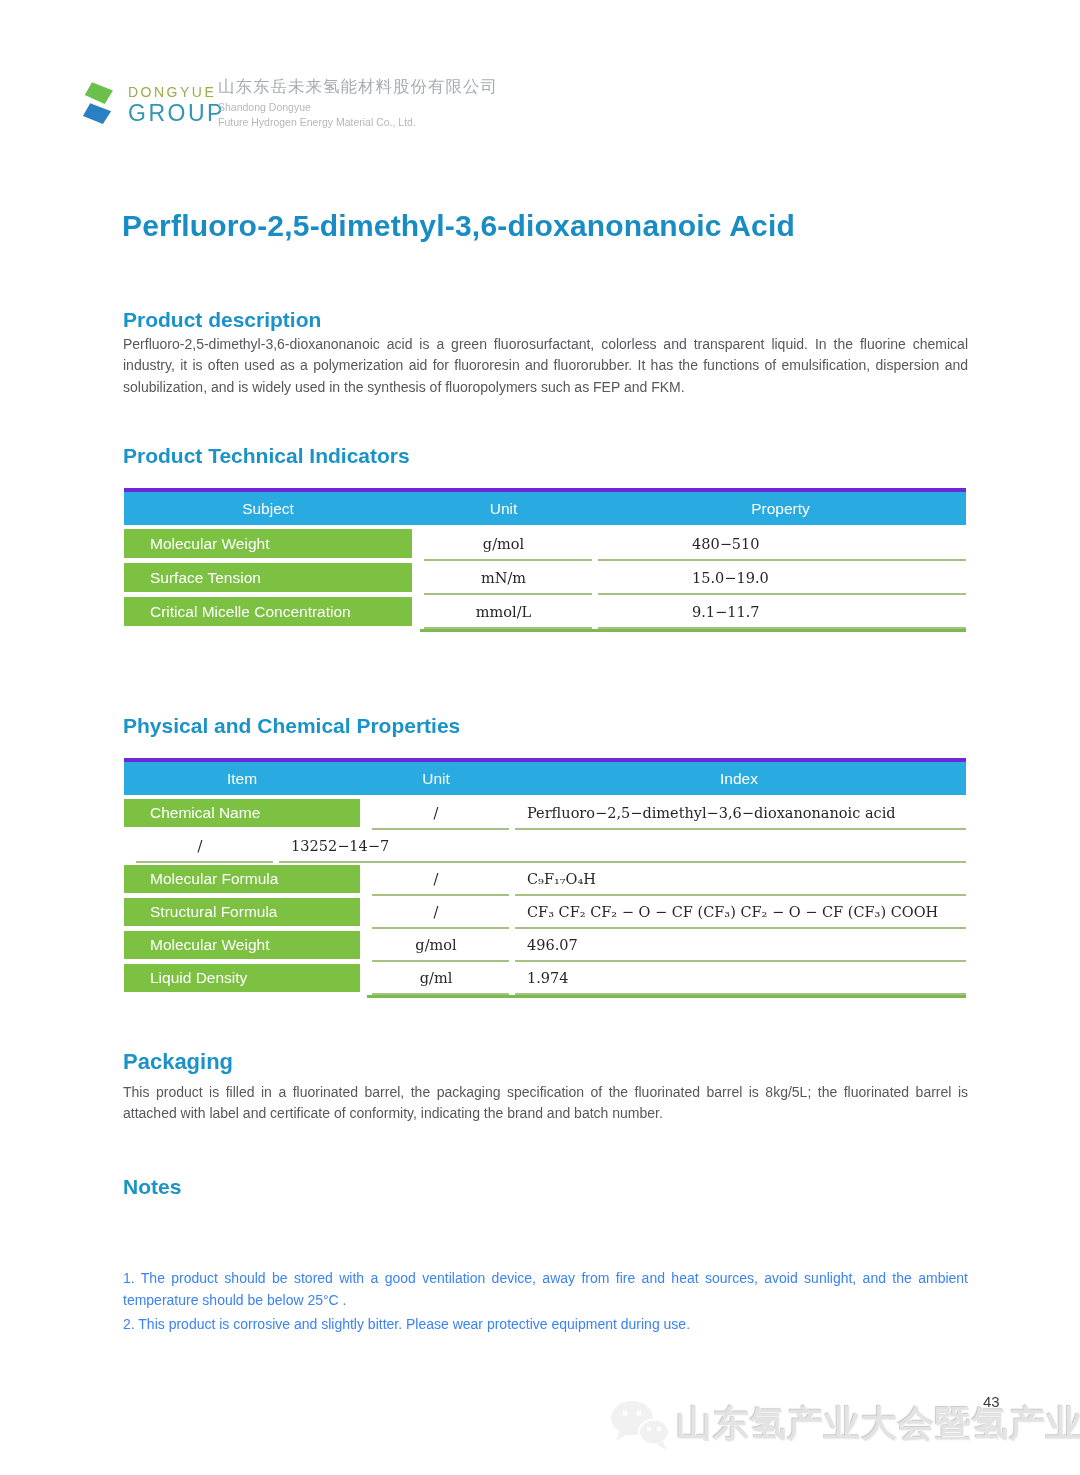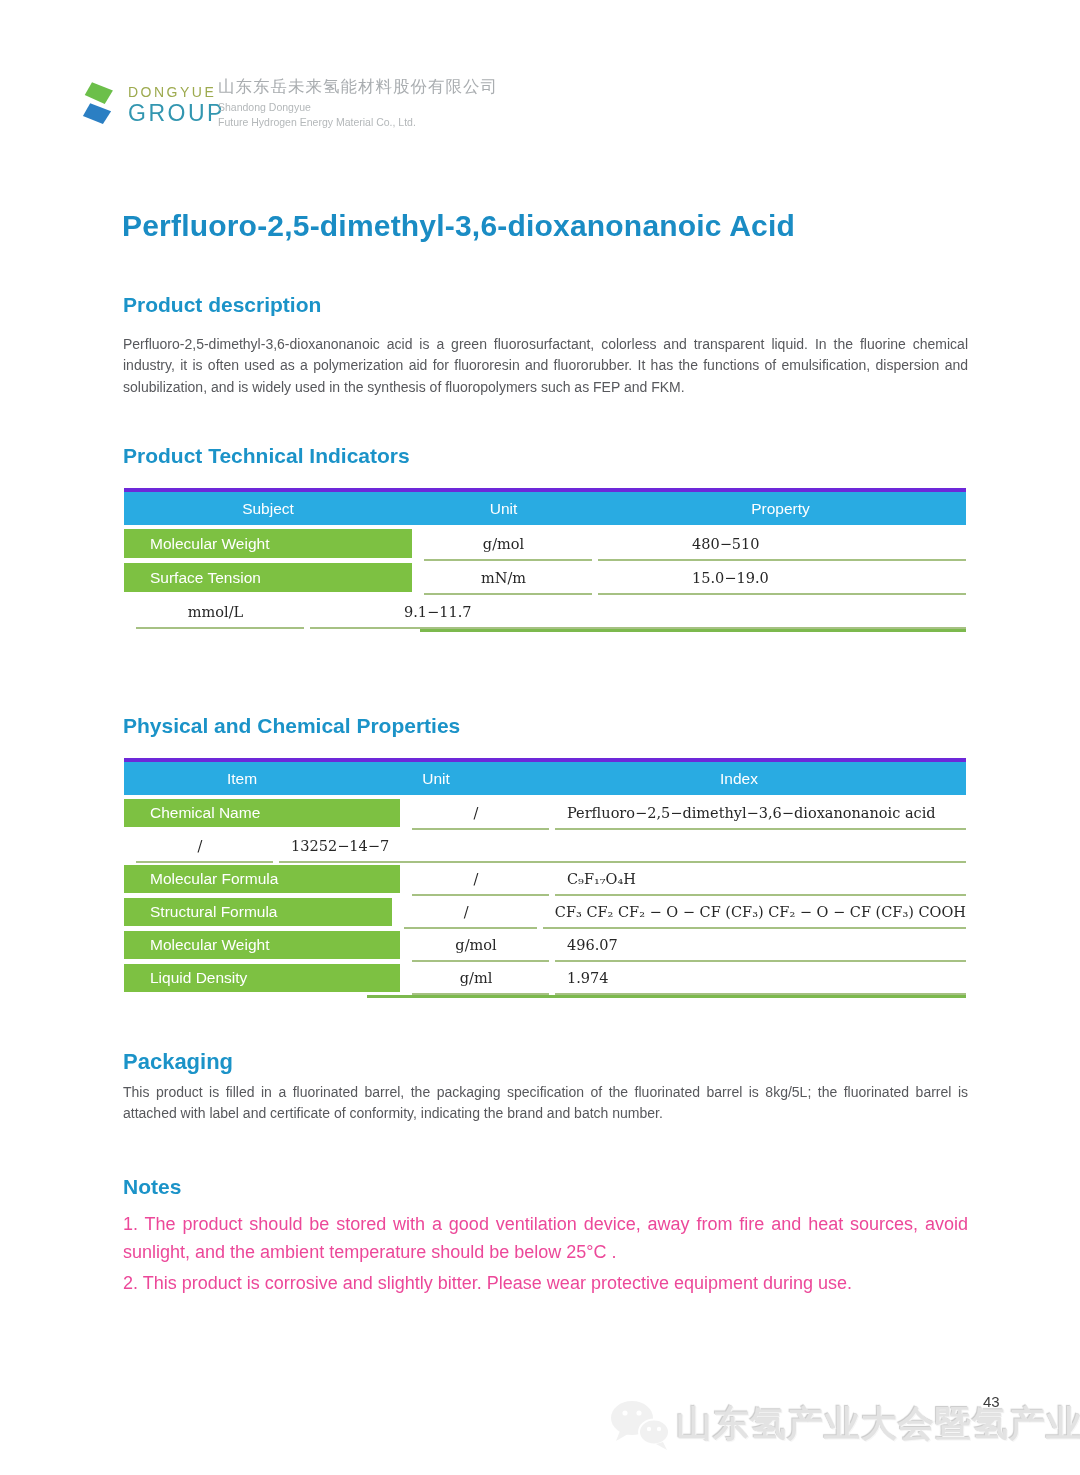--- a/index.html
+++ b/index.html
@@ -18,35 +18,35 @@
   .wordmark-bottom{font-size:23px;letter-spacing:2.5px;color:#3296b0;font-weight:400;margin-top:2px;line-height:1;}
   .company-block{position:absolute;left:218px;top:76px;}
   .company-cn{font-size:16.5px;color:#a9adb0;letter-spacing:1px;}
   .company-en{font-size:10.5px;color:#b4b8ba;line-height:1.18;margin-top:3px;}
   
   .doc-title{
     position:absolute;left:122px;top:209px;width:900px;
     font-size:30px;font-weight:bold;color:#1a8cc4;letter-spacing:0.2px;
   }
   .sec-heading{position:absolute;left:123px;font-size:21px;font-weight:bold;color:#1b93c8;}
-  .h-desc{top:293px;text-align:center;}
+  .h-desc{top:308px;text-align:center;}
   .h-pti{top:444px;}
   .h-pcp{top:714px;}
   .h-pack{top:1049px;font-size:22px;}
   .h-notes{top:1175px;}
   
   .body-text{
     position:absolute;left:123px;width:845px;
     font-size:14px;line-height:1.52;color:#57585c;
     text-align:justify;
   }
   .p-desc{top:334px;}
   .p-pack{top:1082px;}
-  .notes-wrap{position:absolute;left:123px;top:1211px;width:845px;
-    font-size:18px;line-height:1.55;color:#ec4899;text-align:justify;}
+  .notes-wrap{position:absolute;left:123px;top:1268px;width:845px;
+    font-size:14px;line-height:1.55;color:#3b82f6;text-align:justify;}
   .note-item{margin:0 0 3px 0;}
   
   .tbl{position:absolute;left:124px;width:842px;}
   .tbl-1{top:488px;}
   .tbl-2{top:758px;}
   .tbl-head{
     display:flex;height:33px;background:#29abe2;border-top:4px solid #6d28d9;
     color:#ffffff;font-size:15.5px;align-items:center;margin-bottom:4px;
   }
   .tbl-head .hc{display:flex;align-items:center;justify-content:center;height:100%;}
@@ -57,21 +57,21 @@
   .t2 .hc-unit{width:152px;}
   .t2 .hc-value{flex:1;}
   .row{display:flex;position:relative;margin-bottom:5px;}
   .t1 .row{height:29px;}
   .t2 .row{height:28px;}
   .cell-label{
     background:#7dc142;color:#ffffff;font-size:15.5px;
     display:flex;align-items:center;padding-left:26px;box-sizing:border-box;
   }
   .t1 .cell-label{width:288px;}
-  .t2 .cell-label{width:276px;}
+  .t2 .cell-label{width:236px;}
   .cell-unit{display:flex;align-items:center;justify-content:center;
     font-family:"DejaVu Serif", serif;font-size:14.5px;color:#262626;position:relative;}
   .t1 .cell-unit{width:183px;}
   .t2 .cell-unit{width:152px;}
   .cell-value{flex:1;display:flex;align-items:center;
     font-family:"DejaVu Serif", serif;font-size:14.5px;color:#262626;
     box-sizing:border-box;position:relative;white-space:nowrap;}
   .t1 .cell-value{padding-left:97px;}
   .t2 .cell-value{padding-left:15px;}
   .dash-unit{letter-spacing:1px;}
@@ -129,20 +129,21 @@
       <div class="cell-label">Molecular Weight</div>
       <div class="cell-unit">g/mol</div>
       <div class="cell-value">480−510</div>
     </div>
     <div class="row">
       <div class="cell-label">Surface Tension</div>
       <div class="cell-unit">mN/m</div>
       <div class="cell-value">15.0−19.0</div>
     </div>
     <div class="row">
+      <div class="cell-label">Critical Micelle Concentration</div>
       <div class="cell-unit">mmol/L</div>
       <div class="cell-value">9.1−11.7</div>
     </div>
     <div class="tbl-bottom"></div>
   </div>
 
   <div class="sec-heading h-pcp">Physical and Chemical Properties</div>
   <div class="tbl tbl-2 t2">
     <div class="tbl-head">
       <div class="hc hc-label">Item</div>

